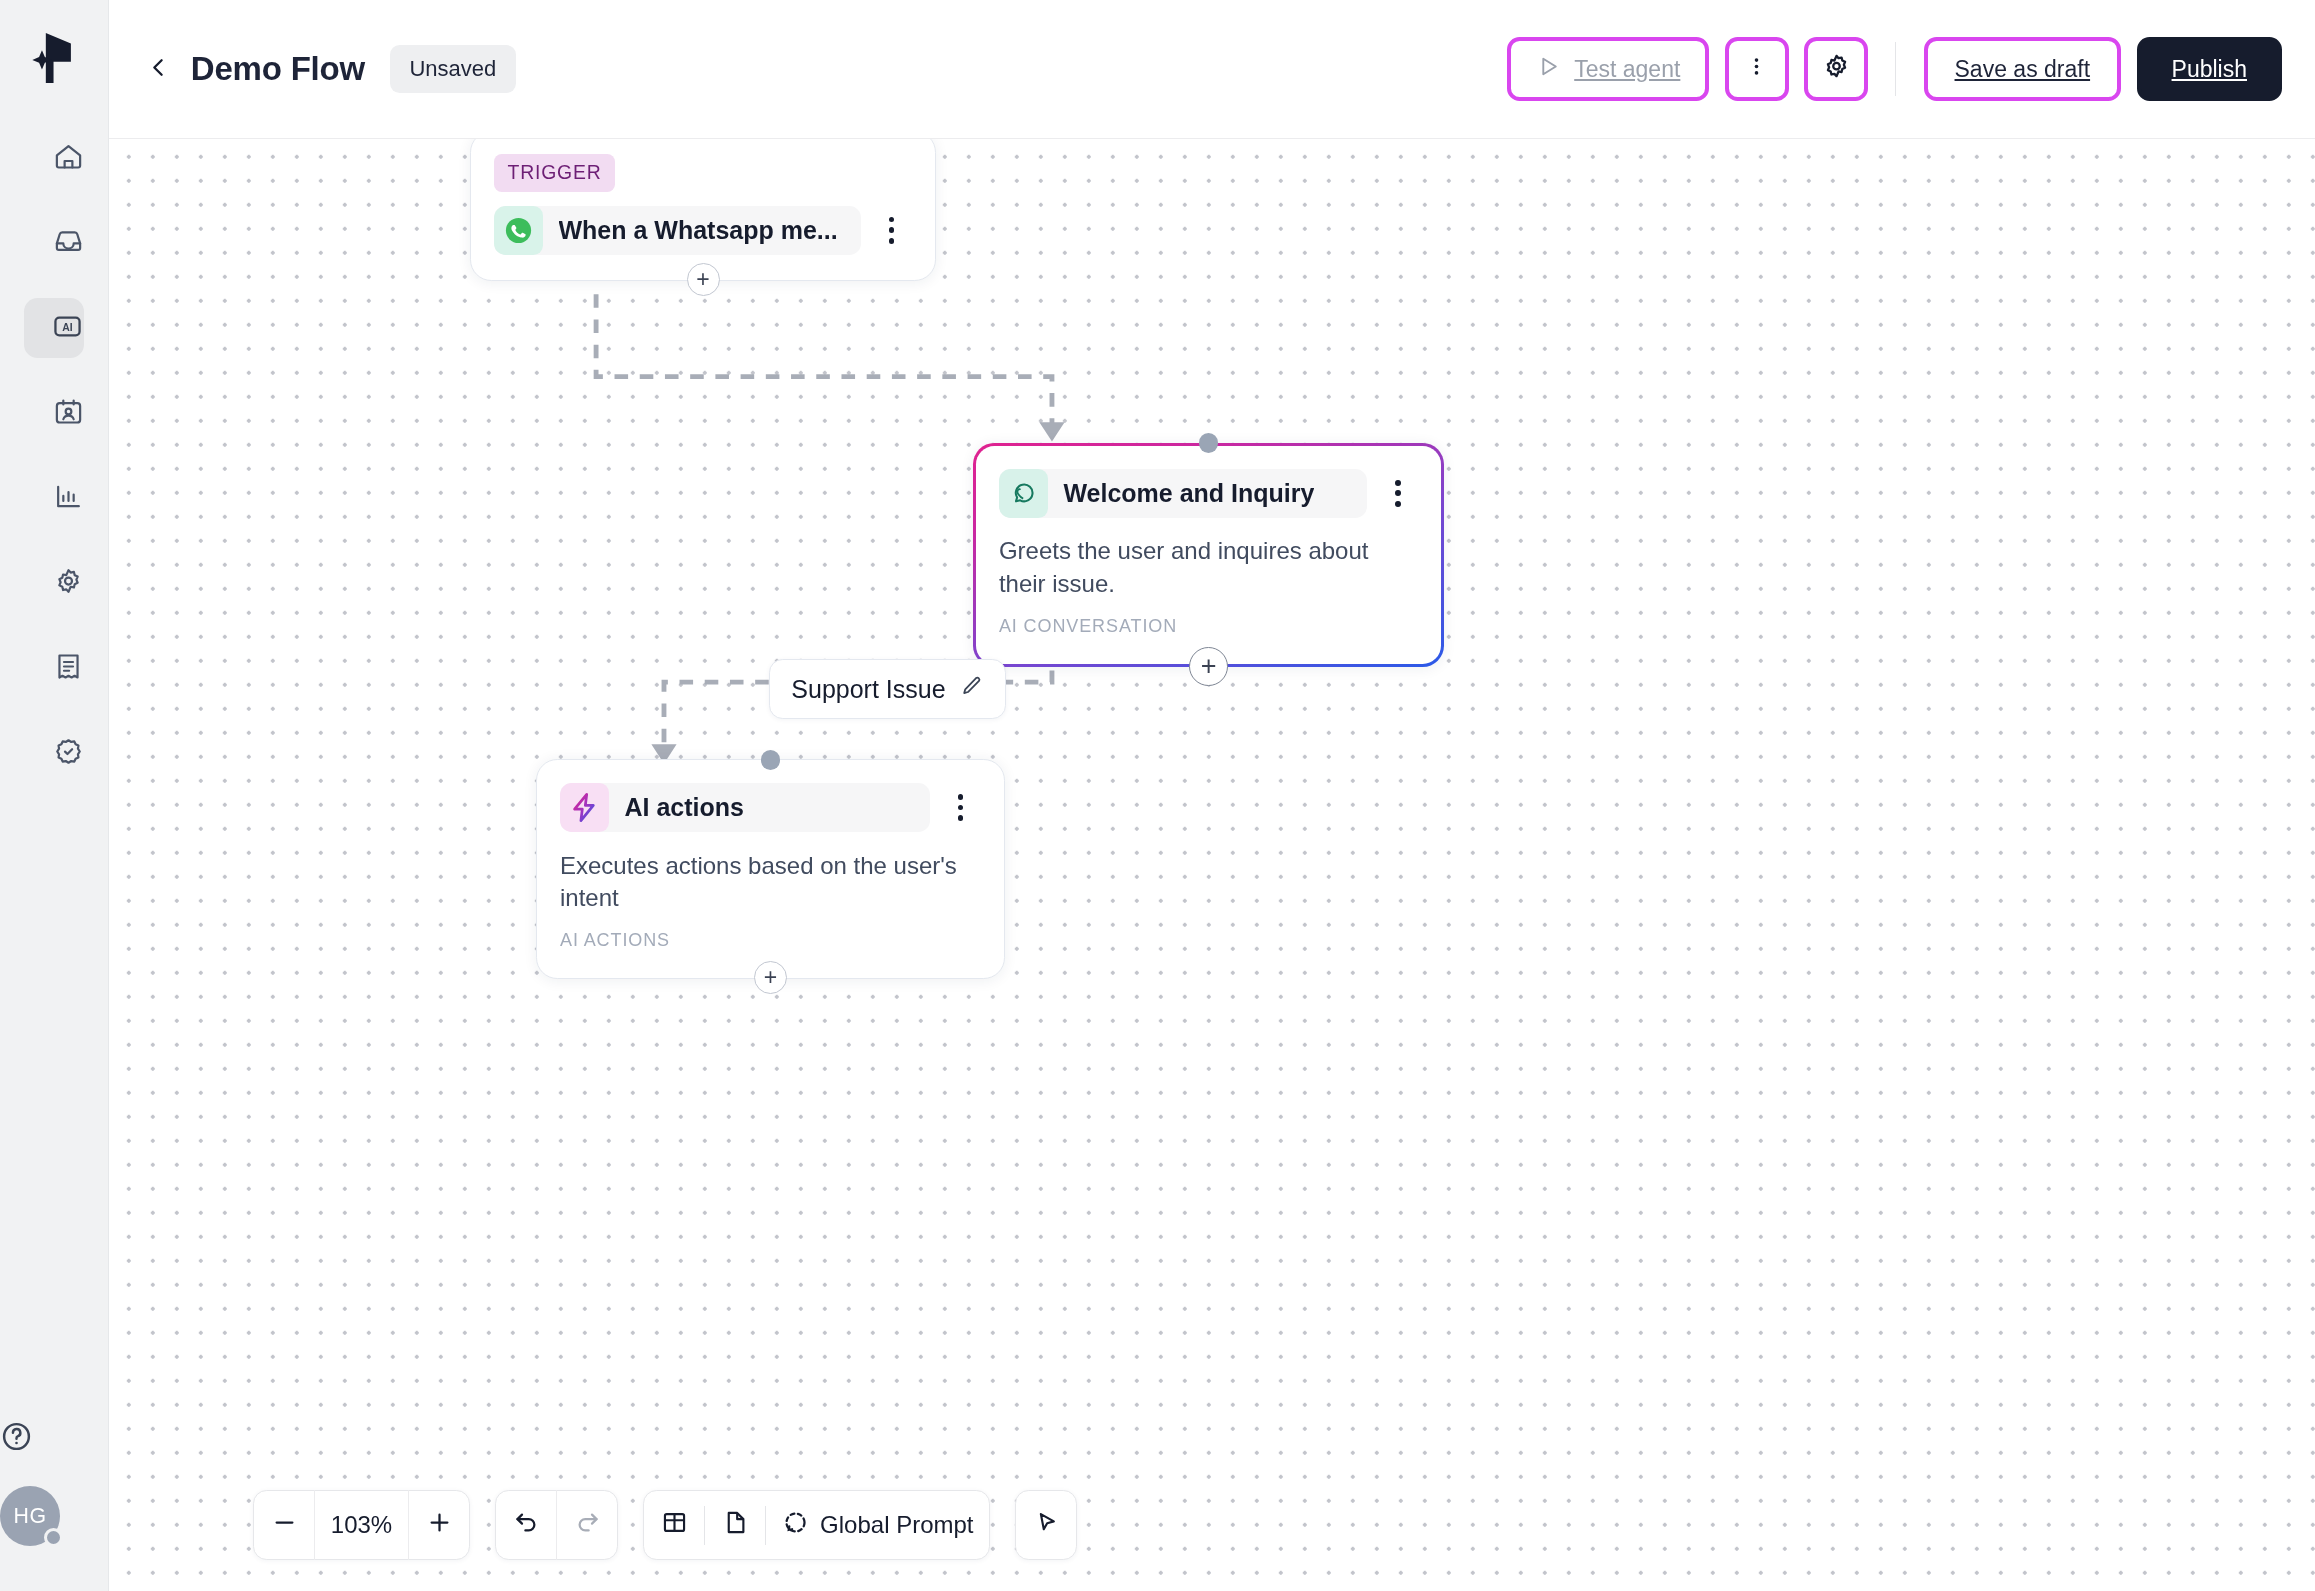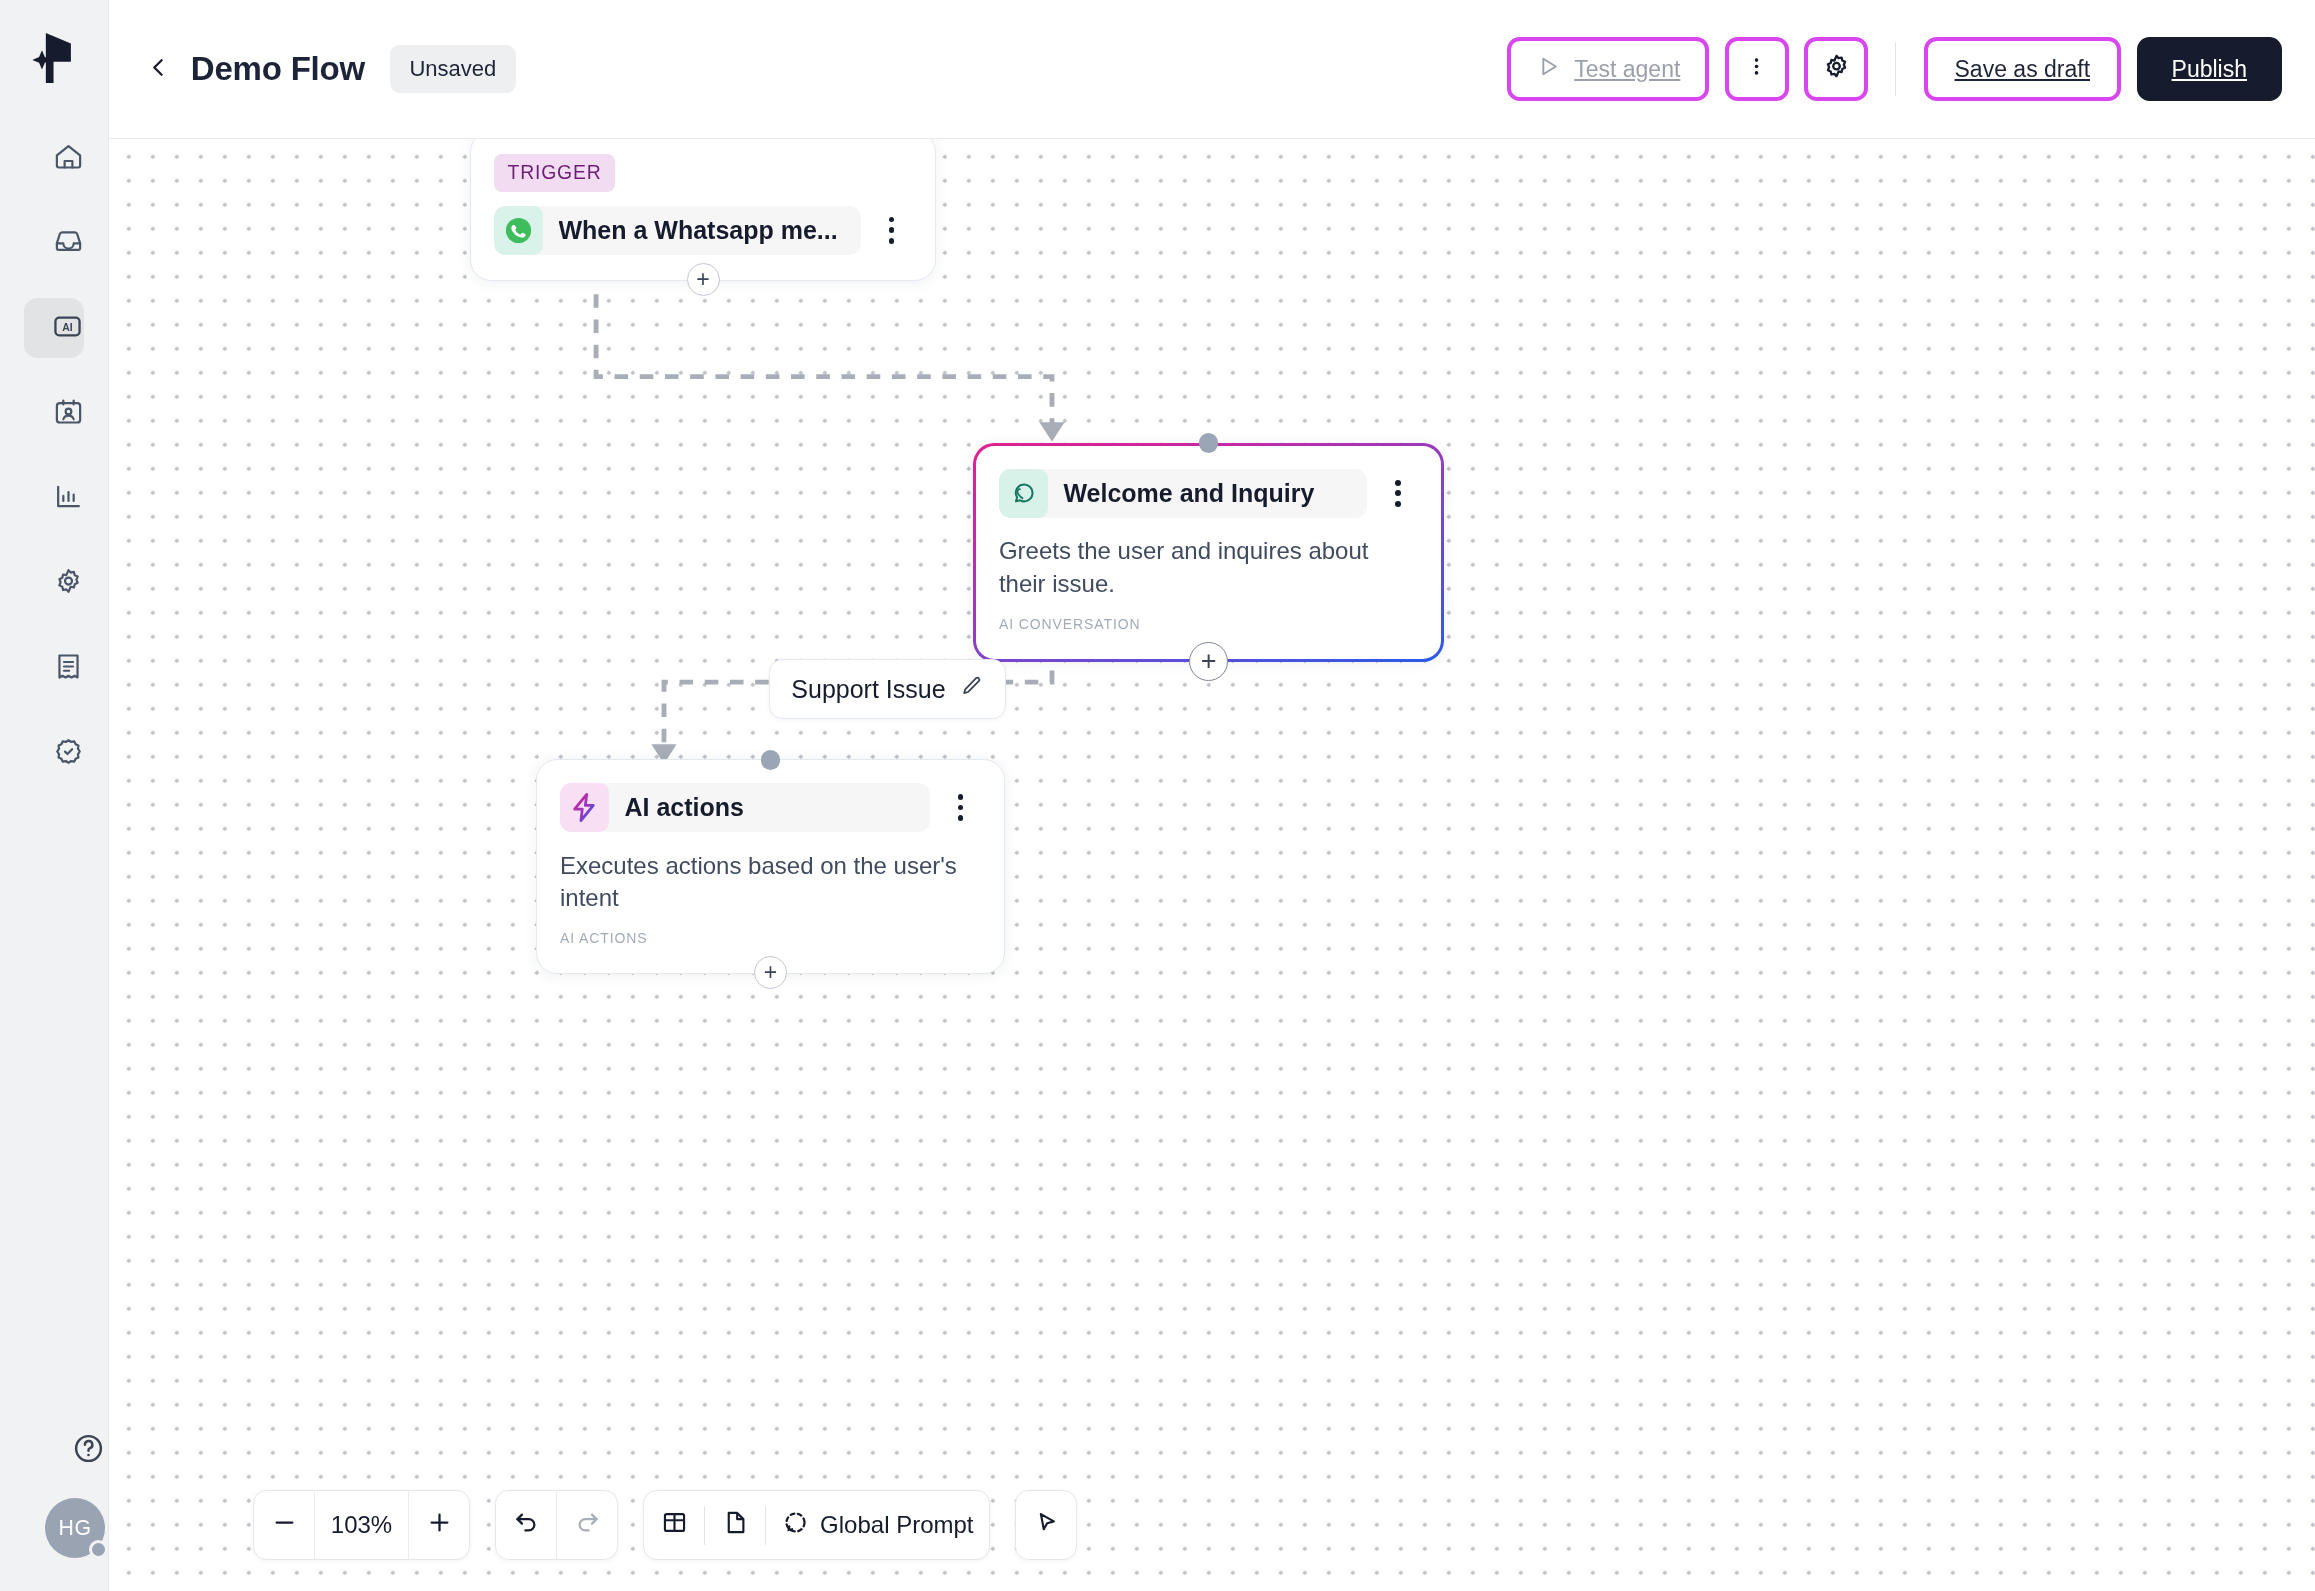--- a/index.html
+++ b/index.html
@@ -26,22 +26,22 @@
     display: flex; align-items: center; justify-content: center;
   }
   .rail-nav { margin-top: 39px; display: flex; flex-direction: column; align-items: center; gap: 0; }
   .rail-btn {
     width: 60px; height: 60px; border-radius: 13.6px;
     display: flex; align-items: center; justify-content: flex-end;
     margin-bottom: 25px; cursor: pointer; color: #4b5568;
   }
   .rail-btn.active { background: #e2e3e5; }
   .rail-bottom {
-    position: absolute; bottom: 33px; left: 0; width: 105px;
-    display: flex; flex-direction: column; align-items: flex-end; gap: 29px;
+    position: absolute; bottom: 45px; left: 0; width: 105px;
+    display: flex; flex-direction: column; align-items: flex-start; gap: 29px;
   }
   .avatar {
     position: relative; width: 60px; height: 60px; border-radius: 50%;
     background: #9aa3b2; color: #fff;
     display: flex; align-items: center; justify-content: center;
     font-size: 21.3px; letter-spacing: 0.5px; cursor: pointer;
   }
   .avatar .dot {
     position: absolute; right: -2.9px; bottom: -1px;
     width: 19.4px; height: 19.4px; border-radius: 50%;
@@ -144,21 +144,21 @@
   .kebab {
     width: 41px; height: 47px; display: flex; flex-direction: column;
     align-items: center; justify-content: center; gap: 4.9px;
     margin-left: 9.7px; cursor: pointer; flex: 0 0 41px;
   }
   .kebab i { width: 5.8px; height: 5.8px; border-radius: 50%; background: #161c2d; display: block; }
   .node-desc {
     font-size: 24px; line-height: 1.35; color: #414b5f; margin-top: 17.5px;
   }
   .node-kind {
-    font-size: 14px; color: #a3abb9; letter-spacing: 0.9px; margin-top: 15.5px;
+    font-size: 18px; color: #a3abb9; letter-spacing: 0.9px; margin-top: 15.5px;
   }
 
   
   .handle-plus {
     position: absolute; width: 33px; height: 33px; border-radius: 50%;
     background: #fff; border: 1.6px solid #c2c7d1;
     display: flex; align-items: center; justify-content: center;
     cursor: pointer; z-index: 6; color: #3b4253; font-size: 23px; line-height: 1;
   }
   .handle-plus.big { width: 39px; height: 39px; border-color: #7e8694; font-size: 27px; }

